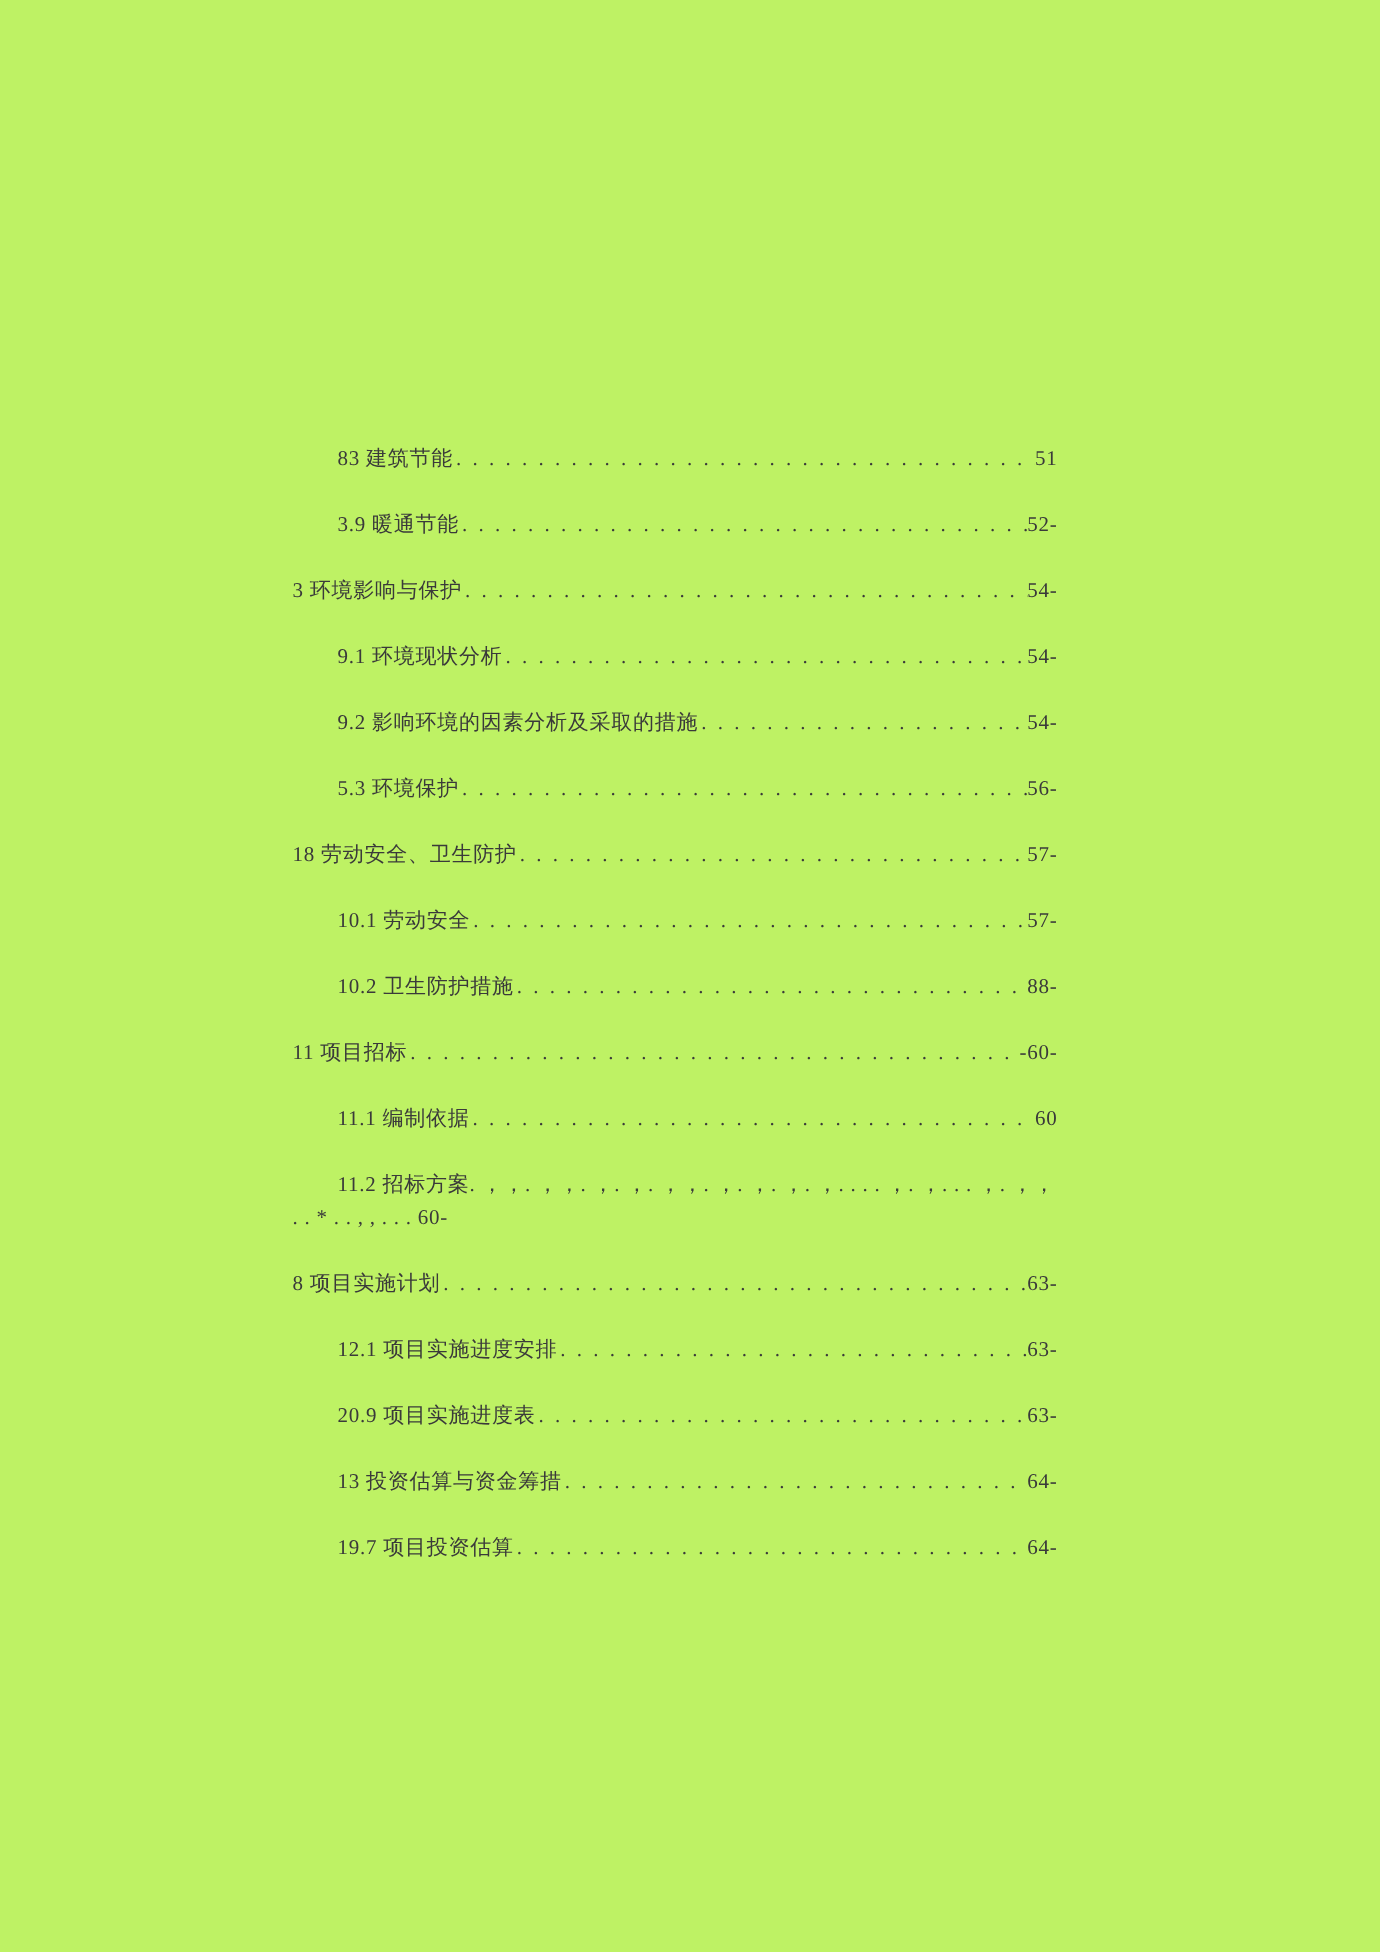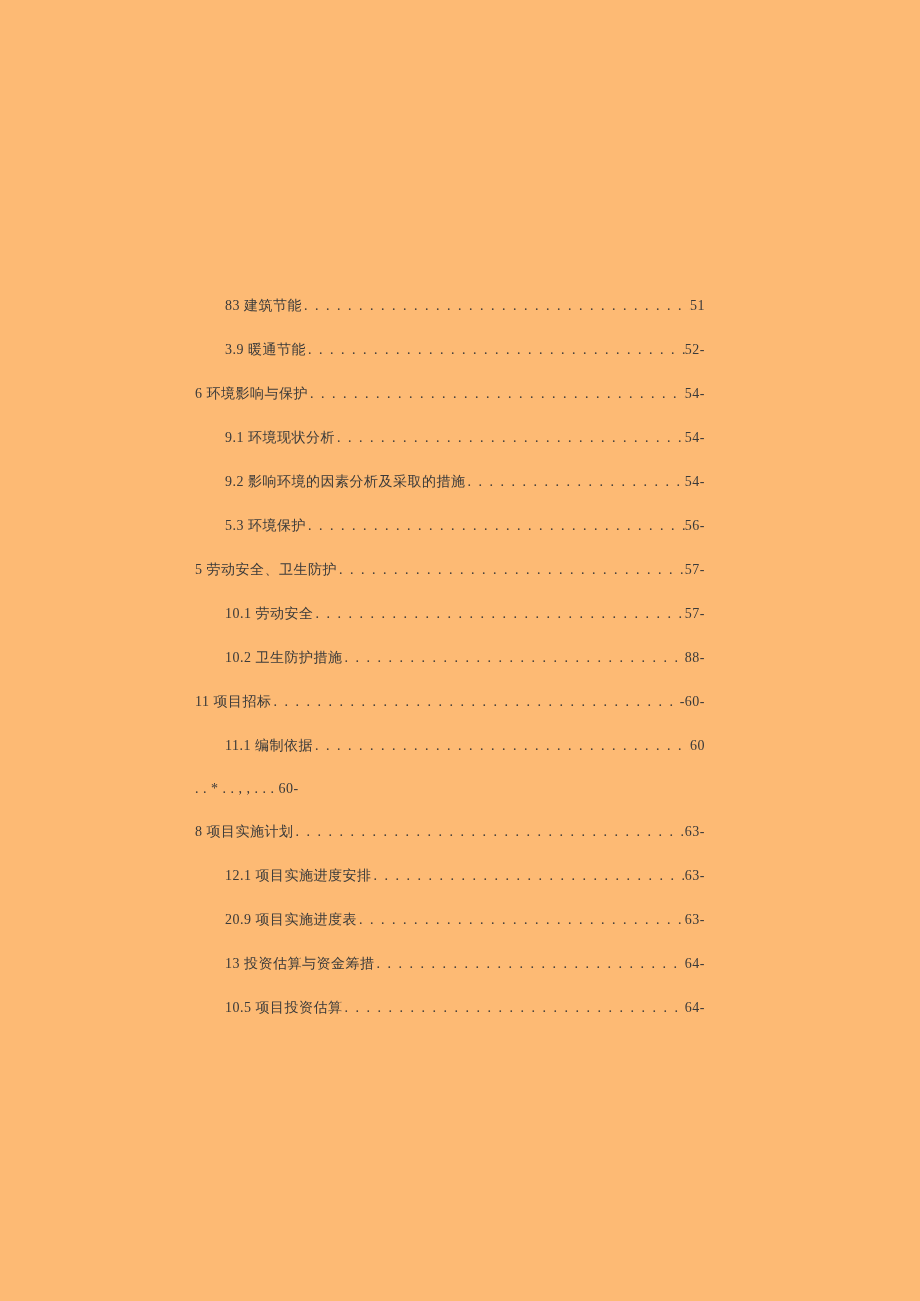--- a/index.html
+++ b/index.html
@@ -5,21 +5,21 @@
   html, body {
     margin: 0;
     padding: 0;
     background: #ffffff;
     width: 920px;
   }
   .page {
     width: 920px;
     height: 1301px;
     position: relative;
-    background: #fdba74;
+    background: #bef264;
     font-family: "SimSun", "宋体", serif;
     color: #3a3a3a;
     font-size: 14px;
   }
   .content {
     position: absolute;
     left: 195px;
     top: 297px;
     width: 510px;
   }
@@ -62,41 +62,41 @@
         <span class="toc-label">83 建筑节能</span>
         <span class="toc-dots">. . . . . . . . . . . . . . . . . . . . . . . . . . . . . . . . . . . . . . . . . . . . . . . . . .</span>
         <span class="toc-page">51</span>
       </div>
       <div class="toc-line indent-1">
         <span class="toc-label">3.9 暖通节能</span>
         <span class="toc-dots">. . . . . . . . . . . . . . . . . . . . . . . . . . . . . . . . . . . . . . . . . . . . . . . .</span>
         <span class="toc-page">52-</span>
       </div>
       <div class="toc-line indent-0">
-        <span class="toc-label">6 环境影响与保护</span>
+        <span class="toc-label">3 环境影响与保护</span>
         <span class="toc-dots">. . . . . . . . . . . . . . . . . . . . . . . . . . . . . . . . . . . . . . . . . . . . . . .</span>
         <span class="toc-page">54-</span>
       </div>
       <div class="toc-line indent-1">
         <span class="toc-label">9.1 环境现状分析 </span>
         <span class="toc-dots">. . . . . . . . . . . . . . . . . . . . . . . . . . . . . . . . . . . . . . . . . . . .</span>
         <span class="toc-page"> 54-</span>
       </div>
       <div class="toc-line indent-1">
         <span class="toc-label">9.2 影响环境的因素分析及采取的措施 </span>
         <span class="toc-dots">. . . . . . . . . . . . . . . . . . . . . . . . . .</span>
         <span class="toc-page"> 54-</span>
       </div>
       <div class="toc-line indent-1">
         <span class="toc-label">5.3 环境保护 </span>
         <span class="toc-dots">. . . . . . . . . . . . . . . . . . . . . . . . . . . . . . . . . . . . . . . . . . . . . . . .</span>
         <span class="toc-page"> 56-</span>
       </div>
       <div class="toc-line indent-0">
-        <span class="toc-label">5 劳动安全、卫生防护</span>
+        <span class="toc-label">18 劳动安全、卫生防护</span>
         <span class="toc-dots">. . . . . . . . . . . . . . . . . . . . . . . . . . . . . . . . . . . . . . . . .</span>
         <span class="toc-page">57-</span>
       </div>
       <div class="toc-line indent-1">
         <span class="toc-label">10.1 劳动安全</span>
         <span class="toc-dots">. . . . . . . . . . . . . . . . . . . . . . . . . . . . . . . . . . . . . . . . . . . . . . .</span>
         <span class="toc-page">57-</span>
       </div>
       <div class="toc-line indent-1">
         <span class="toc-label">10.2 卫生防护措施 </span>
@@ -106,20 +106,21 @@
       <div class="toc-line indent-0">
         <span class="toc-label">11 项目招标</span>
         <span class="toc-dots">. . . . . . . . . . . . . . . . . . . . . . . . . . . . . . . . . . . . . . . . . . . . . . . . . . .</span>
         <span class="toc-page">-60-</span>
       </div>
       <div class="toc-line indent-1">
         <span class="toc-label">11.1 编制依据 </span>
         <span class="toc-dots">. . . . . . . . . . . . . . . . . . . . . . . . . . . . . . . . . . . . . . . . . . . . . . .</span>
         <span class="toc-page"> 60</span>
       </div>
+      <div class="special-line indent-1"><span>11.2 招标方案. ，，. ，，. ，. ，. ，，. ，. ，. ，. ，. . . . ，. ，. . . ，. ，，</span></div>
       <div class="special-cont indent-0"><span>. . * . . , , . . . 60-</span></div>
       <div class="toc-line indent-0">
         <span class="toc-label">8 项目实施计划</span>
         <span class="toc-dots">. . . . . . . . . . . . . . . . . . . . . . . . . . . . . . . . . . . . . . . . . . . . . . . .</span>
         <span class="toc-page">63-</span>
       </div>
       <div class="toc-line indent-1">
         <span class="toc-label">12.1 项目实施进度安排 </span>
         <span class="toc-dots">. . . . . . . . . . . . . . . . . . . . . . . . . . . . . . . . . . . . . .</span>
         <span class="toc-page"> 63-</span>
@@ -128,18 +129,18 @@
         <span class="toc-label">20.9 项目实施进度表 </span>
         <span class="toc-dots">. . . . . . . . . . . . . . . . . . . . . . . . . . . . . . . . . . . . . . . .</span>
         <span class="toc-page"> 63-</span>
       </div>
       <div class="toc-line indent-1">
         <span class="toc-label">13 投资估算与资金筹措</span>
         <span class="toc-dots">. . . . . . . . . . . . . . . . . . . . . . . . . . . . . . . . . . . . . . . . .</span>
         <span class="toc-page">64-</span>
       </div>
       <div class="toc-line indent-1">
-        <span class="toc-label">10.5 项目投资估算 </span>
+        <span class="toc-label">19.7 项目投资估算 </span>
         <span class="toc-dots">. . . . . . . . . . . . . . . . . . . . . . . . . . . . . . . . . . . . . . . . . .</span>
         <span class="toc-page"> 64-</span>
       </div>
     </div>
 </div>
 
 </body></html>

